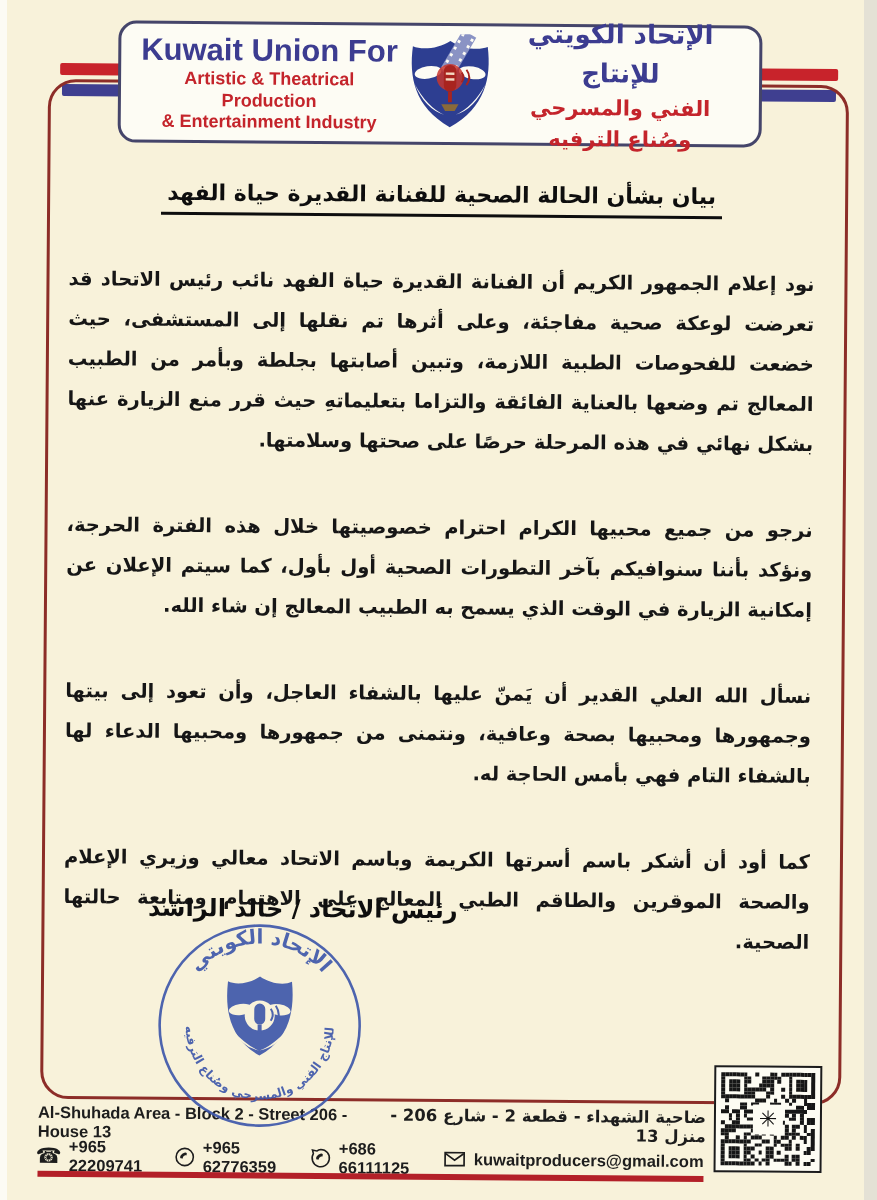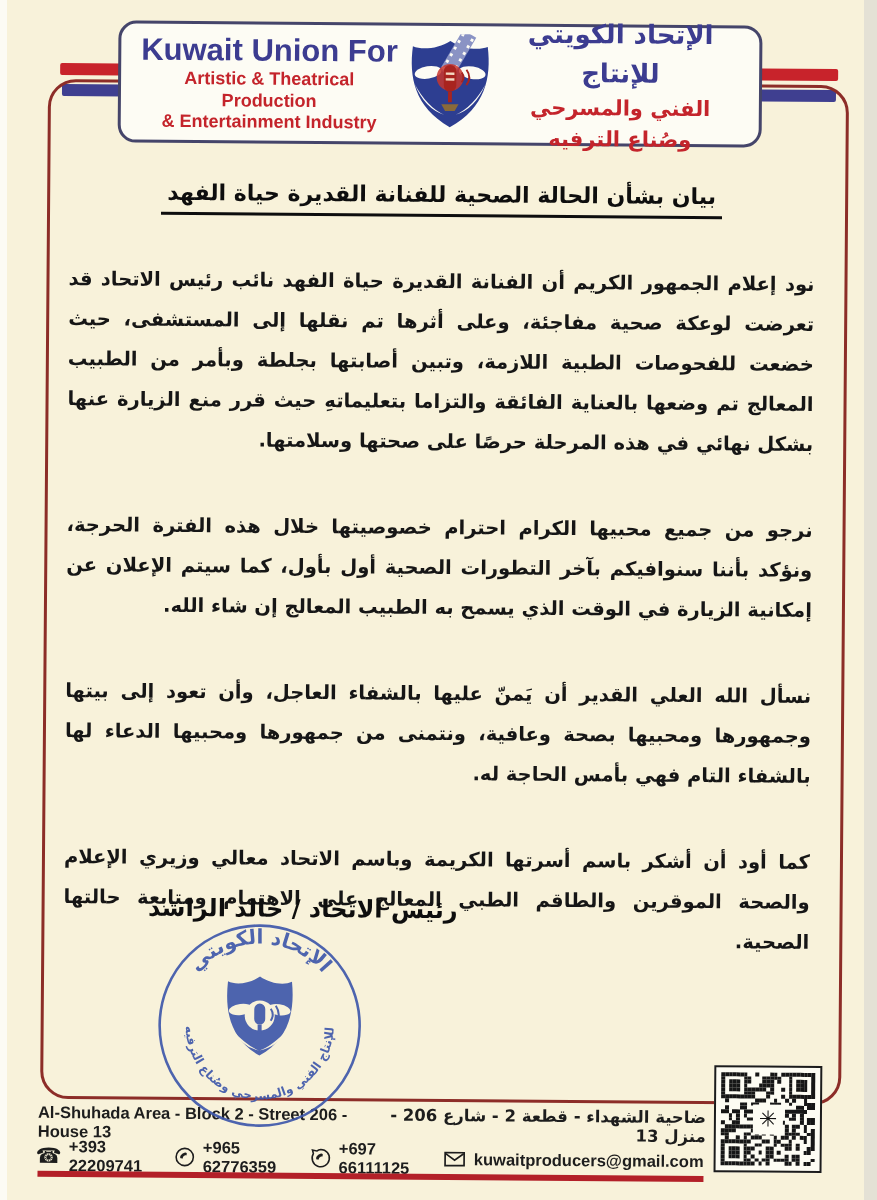--- a/index.html
+++ b/index.html
@@ -202,35 +202,35 @@
   </svg>
 
   <div class="addr-row">
     <span class="addr-en">Al-Shuhada Area - Block 2 - Street 206 - House 13</span>
     <span class="addr-ar">ضاحية الشهداء - قطعة 2 - شارع 206 - منزل 13</span>
   </div>
 
   <div class="phone-row">
     <span class="contact">
       <span class="glyph-icon">☎</span>
-      <span>+393 22209741</span>
+      <span>+965 22209741</span>
     </span>
     <span class="contact">
       <svg class="cicon" viewBox="0 0 24 24">
         <circle cx="12" cy="12" r="9.3" fill="none" stroke="#1d1d1d" stroke-width="1.7"></circle>
         <path d="M7.6 10.2 C7.6 6.8 16.4 6.8 16.4 10.2 L14.5 12 C14 10.2 10 10.2 9.5 12 Z" fill="#1d1d1d" transform="rotate(-40 12 12)"></path>
       </svg>
       <span>+965 62776359</span>
     </span>
     <span class="contact">
       <svg class="cicon" viewBox="0 0 24 24">
         <path d="M12 2.7 a9.3 9.3 0 1 1 -8 4.6 L3 3.4 l4.6 1 A9.3 9.3 0 0 1 12 2.7 Z" fill="none" stroke="#1d1d1d" stroke-width="1.7"></path>
         <path d="M7.6 10.2 C7.6 6.8 16.4 6.8 16.4 10.2 L14.5 12 C14 10.2 10 10.2 9.5 12 Z" fill="#1d1d1d" transform="rotate(-40 12 12)"></path>
       </svg>
-      <span>+697 66111125</span>
+      <span>+686 66111125</span>
     </span>
     <span class="contact">
       <svg class="cicon" viewBox="0 0 24 24">
         <rect x="2.5" y="5.5" width="19" height="13" fill="none" stroke="#1d1d1d" stroke-width="1.7"></rect>
         <path d="M3 6.5 L12 13 L21 6.5" fill="none" stroke="#1d1d1d" stroke-width="1.7"></path>
       </svg>
       <span>kuwaitproducers@gmail.com</span>
     </span>
   </div>
 

